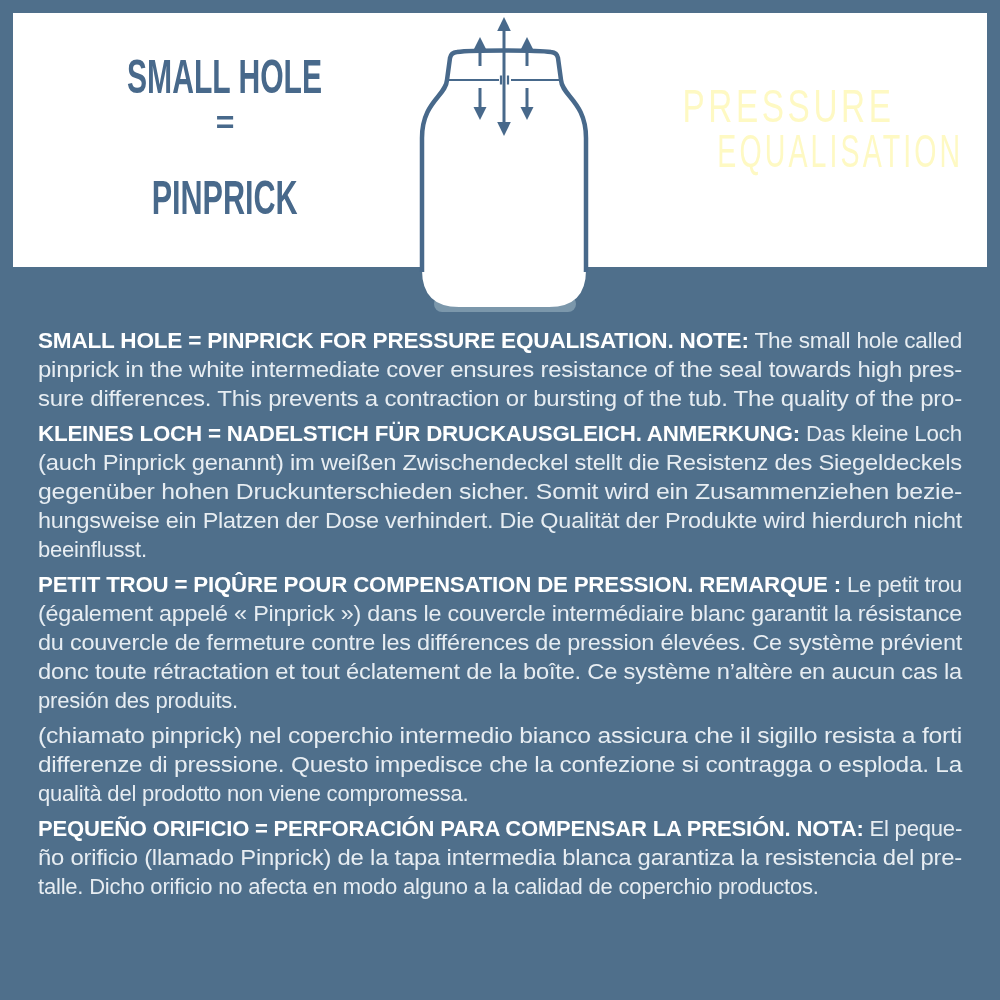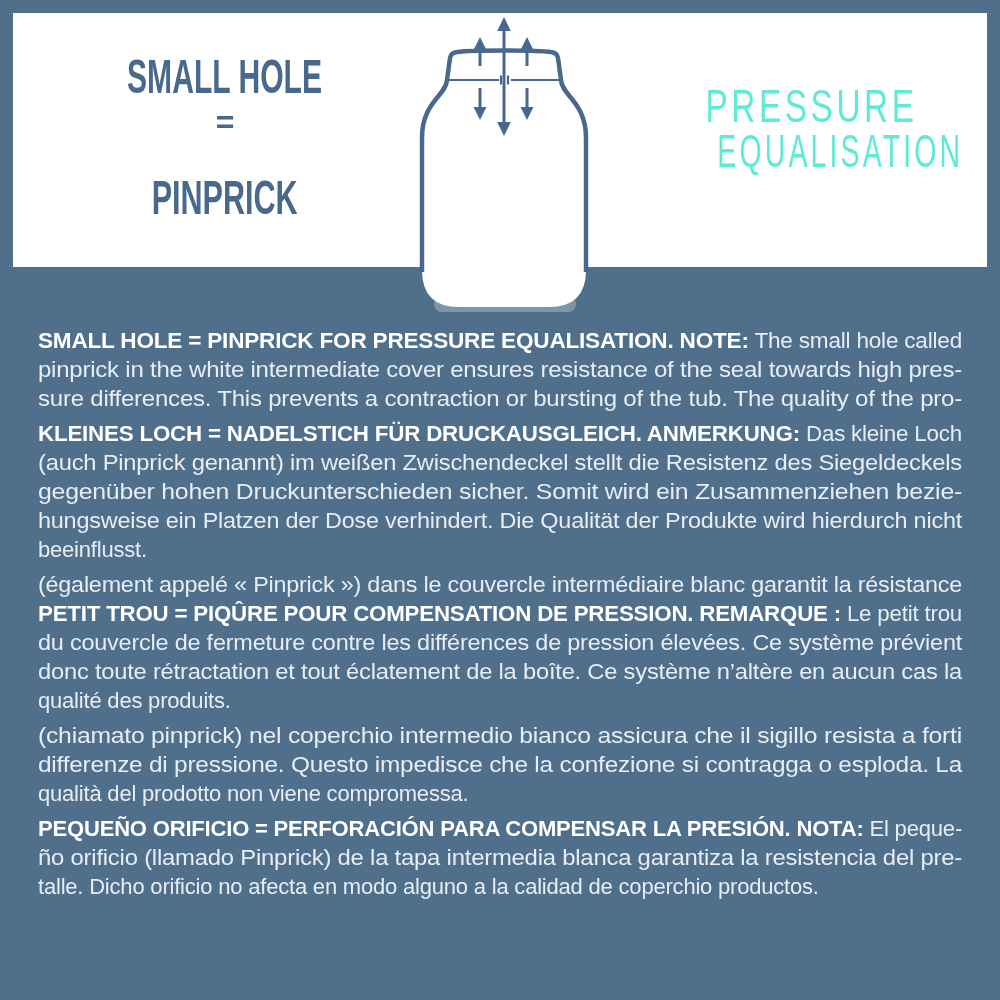--- a/index.html
+++ b/index.html
@@ -16,21 +16,21 @@
   .left-heading{
     position:absolute;left:25px;top:54px;width:400px;
     text-align:center;color:#48698b;
   }
   .lh-big{font-weight:bold;font-size:48px;line-height:46px;}
   .lh-big2{font-weight:bold;font-size:48px;line-height:52px;margin-top:28px;}
   .lh-eq{font-weight:bold;font-size:32px;line-height:44px;}
   
   .right-heading{
     position:absolute;left:642px;top:84px;width:340px;
-    text-align:center;color:#5eead4;
+    text-align:left;color:#fef9c3;
   }
   .rh-line{font-size:46px;line-height:45px;font-weight:400;letter-spacing:5px;}
   
   .fit{display:inline-block;white-space:nowrap;transform-origin:0 50%;}
   .fit-c{display:inline-block;white-space:nowrap;transform-origin:50% 50%;}
   
   .jar-wrap{position:absolute;left:380px;top:8px;width:250px;height:310px;}
   
   .paras{
     position:absolute;left:38px;top:326px;width:924px;
@@ -105,25 +105,25 @@
       <div class="pline"><span class="fit" style="transform: scaleX(1.0906);"><span>sure differences. This prevents a contraction or bursting of the tub. The quality of the pro-</span></span></div>
     </div>
     <div class="para">
       <div class="pline"><span class="fit" style="transform: scaleX(1.0159);"><span class="b">KLEINES LOCH = NADELSTICH FÜR DRUCKAUSGLEICH. ANMERKUNG:</span><span> Das kleine Loch</span></span></div>
       <div class="pline"><span class="fit" style="transform: scaleX(1.0783);"><span>(auch Pinprick genannt) im weißen Zwischendeckel stellt die Resistenz des Siegeldeckels</span></span></div>
       <div class="pline"><span class="fit" style="transform: scaleX(1.1276);"><span>gegenüber hohen Druckunterschieden sicher. Somit wird ein Zusammenziehen bezie-</span></span></div>
       <div class="pline"><span class="fit" style="transform: scaleX(1.0638);"><span>hungsweise ein Platzen der Dose verhindert. Die Qualität der Produkte wird hierdurch nicht</span></span></div>
       <div class="pline"><span class="fit"><span>beeinflusst.</span></span></div>
     </div>
     <div class="para">
+      <div class="pline"><span class="fit" style="transform: scaleX(1.0134);"><span class="b">PETIT TROU = PIQÛRE POUR COMPENSATION DE PRESSION. REMARQUE :</span><span> Le petit trou</span></span></div>
       <div class="pline"><span class="fit" style="transform: scaleX(1.0613);"><span>(également appelé « Pinprick ») dans le couvercle intermédiaire blanc garantit la résistance</span></span></div>
-      <div class="pline"><span class="fit" style="transform: scaleX(1.0134);"><span class="b">PETIT TROU = PIQÛRE POUR COMPENSATION DE PRESSION. REMARQUE :</span><span> Le petit trou</span></span></div>
       <div class="pline"><span class="fit" style="transform: scaleX(1.0656);"><span>du couvercle de fermeture contre les différences de pression élevées. Ce système prévient</span></span></div>
       <div class="pline"><span class="fit" style="transform: scaleX(1.0776);"><span>donc toute rétractation et tout éclatement de la boîte. Ce système n’altère en aucun cas la</span></span></div>
-      <div class="pline"><span class="fit"><span>qualité des produits.</span></span></div>
+      <div class="pline"><span class="fit"><span>presión des produits.</span></span></div>
     </div>
     <div class="para">
       <div class="pline"><span class="fit" style="transform: scaleX(1.1226);"><span>(chiamato pinprick) nel coperchio intermedio bianco assicura che il sigillo resista a forti</span></span></div>
       <div class="pline"><span class="fit" style="transform: scaleX(1.1085);"><span>differenze di pressione. Questo impedisce che la confezione si contragga o esploda. La</span></span></div>
       <div class="pline"><span class="fit"><span>qualità del prodotto non viene compromessa.</span></span></div>
     </div>
     <div class="para">
       <div class="pline"><span class="fit" style="transform: scaleX(1.0018);"><span class="b">PEQUEÑO ORIFICIO = PERFORACIÓN PARA COMPENSAR LA PRESIÓN. NOTA:</span><span> El peque-</span></span></div>
       <div class="pline"><span class="fit" style="transform: scaleX(1.0844);"><span>ño orificio (llamado Pinprick) de la tapa intermedia blanca garantiza la resistencia del pre-</span></span></div>
       <div class="pline"><span class="fit"><span>talle. Dicho orificio no afecta en modo alguno a la calidad de coperchio productos.</span></span></div>

